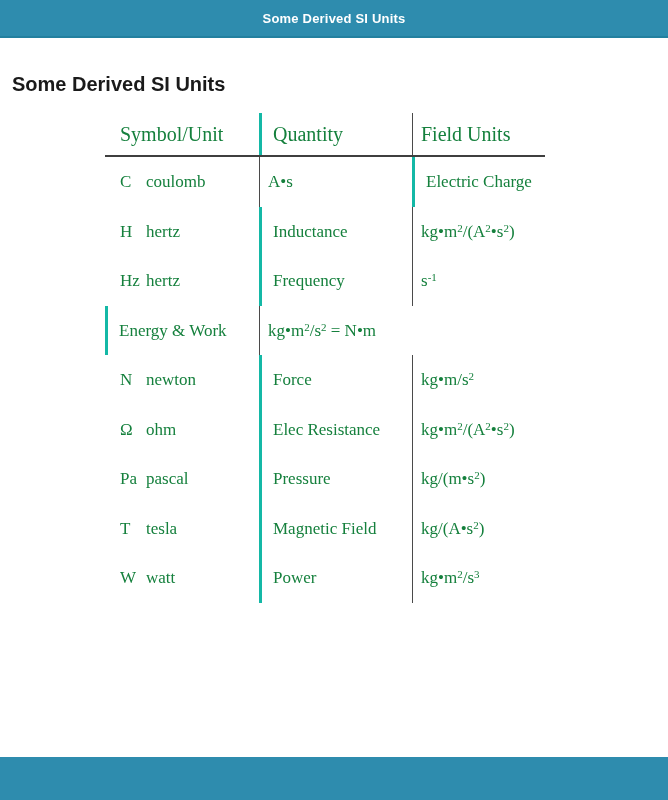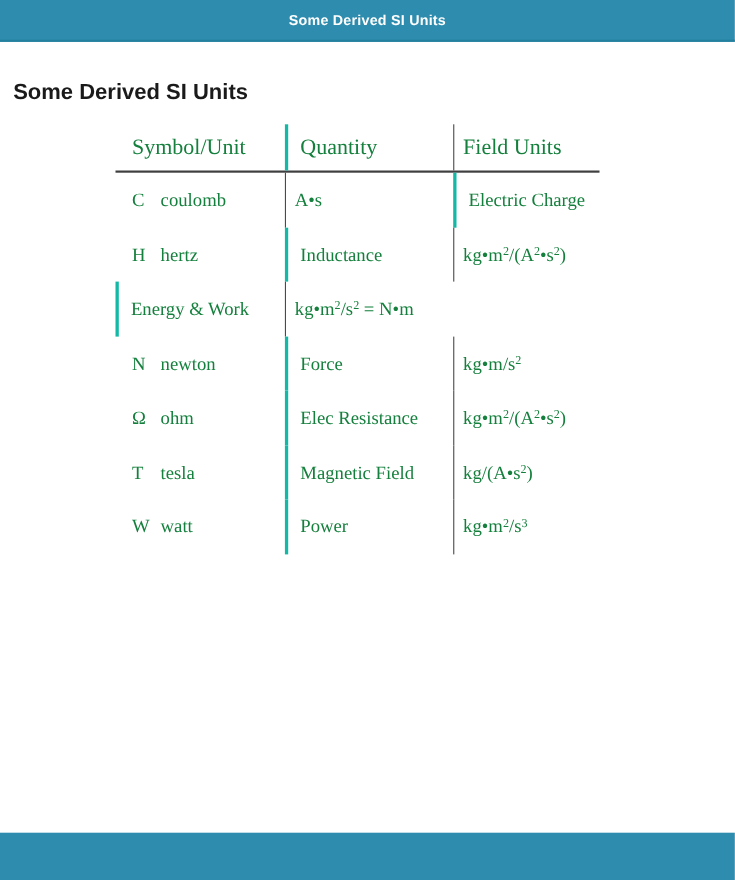--- a/index.html
+++ b/index.html
@@ -105,32 +105,42 @@
         <div class="cell c1"><span class="sym">C</span><span class="uname">coulomb</span></div>
         <div class="cell c3">A•s</div>
         <div class="cell c2">Electric Charge</div>
       </div>
       <div class="trow">
         <div class="cell c1"><span class="sym">H</span><span class="uname">hertz</span></div>
         <div class="cell c2">Inductance</div>
         <div class="cell c3">kg•m<sup>2</sup>/(A<sup>2</sup>•s<sup>2</sup>)</div>
       </div>
       <div class="trow">
+        <div class="cell c1"><span class="sym">Hz</span><span class="uname">hertz</span></div>
+        <div class="cell c2">Frequency</div>
+        <div class="cell c3">s<sup>-1</sup></div>
+      </div>
+      <div class="trow">
         <div class="cell c2">Energy &amp; Work</div>
         <div class="cell c3">kg•m<sup>2</sup>/s<sup>2</sup> = N•m</div>
       </div>
       <div class="trow">
         <div class="cell c1"><span class="sym">N</span><span class="uname">newton</span></div>
         <div class="cell c2">Force</div>
         <div class="cell c3">kg•m/s<sup>2</sup></div>
       </div>
       <div class="trow">
         <div class="cell c1"><span class="sym">Ω</span><span class="uname">ohm</span></div>
         <div class="cell c2">Elec Resistance</div>
         <div class="cell c3">kg•m<sup>2</sup>/(A<sup>2</sup>•s<sup>2</sup>)</div>
+      </div>
+      <div class="trow">
+        <div class="cell c1"><span class="sym">Pa</span><span class="uname">pascal</span></div>
+        <div class="cell c2">Pressure</div>
+        <div class="cell c3">kg/(m•s<sup>2</sup>)</div>
       </div>
       <div class="trow">
         <div class="cell c1"><span class="sym">T</span><span class="uname">tesla</span></div>
         <div class="cell c2">Magnetic Field</div>
         <div class="cell c3">kg/(A•s<sup>2</sup>)</div>
       </div>
       <div class="trow">
         <div class="cell c1"><span class="sym">W</span><span class="uname">watt</span></div>
         <div class="cell c2">Power</div>
         <div class="cell c3">kg•m<sup>2</sup>/s<sup>3</sup></div>

